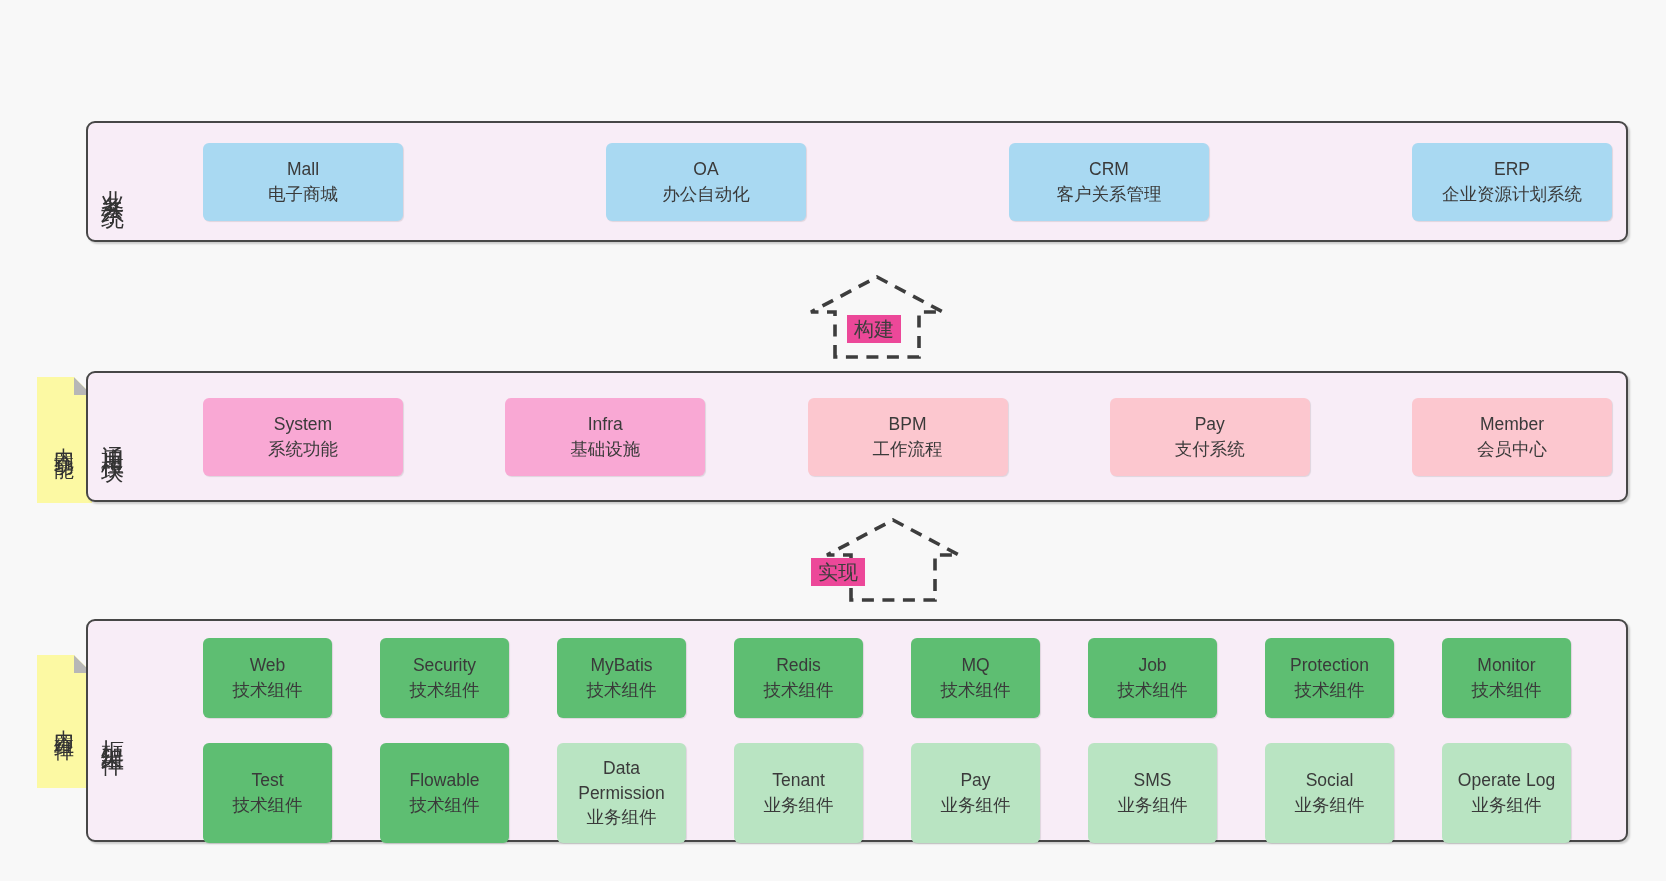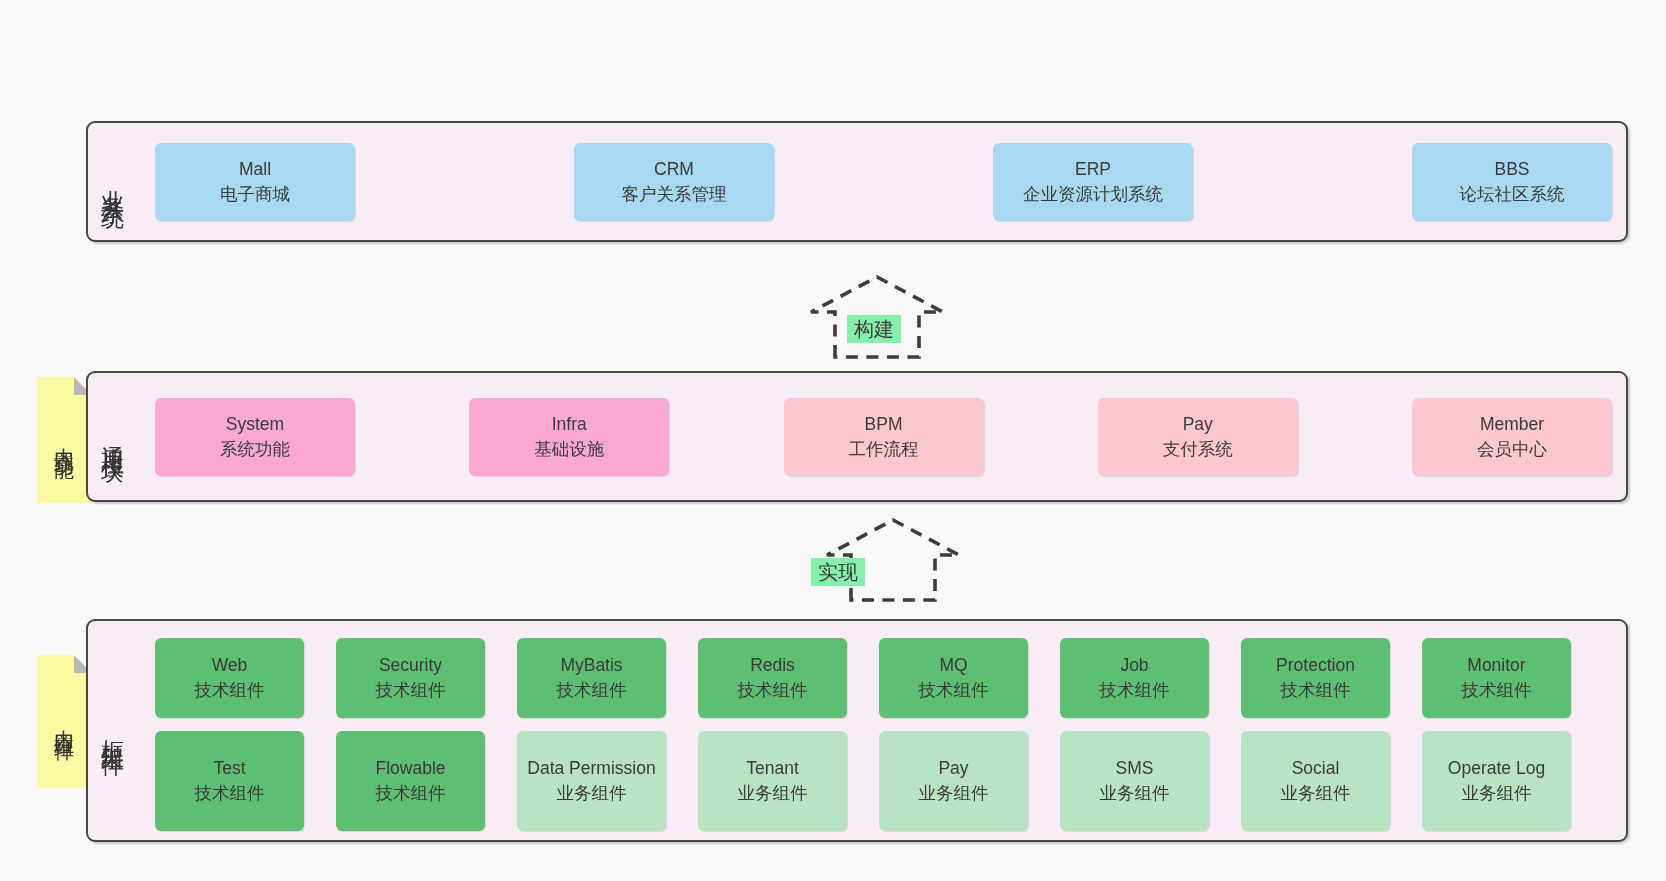--- a/index.html
+++ b/index.html
@@ -24,27 +24,28 @@
     position:absolute;left:13px;top:50%;transform:translateY(-50%);
     writing-mode:vertical-rl;text-orientation:upright;
     font-size:23px;color:#333;letter-spacing:5px;line-height:1;white-space:nowrap;
   }
 
   
   .boxrow{position:absolute;display:flex;justify-content:space-between;}
   .row-business{left:67px;right:14px;top:20px;height:78px;}
   .row-modules{left:67px;right:14px;top:25px;height:78px;}
   .row-comp1{left:67px;right:55px;top:17px;height:80px;}
-  .row-comp2{left:67px;right:55px;top:110px;height:100px;}
+  .row-comp2{left:67px;right:55px;top:122px;height:100px;}
 
   .box{
     box-sizing:border-box;border-radius:6px;padding:2px 8px;
     display:flex;flex-direction:column;justify-content:center;align-items:center;
     text-align:center;color:#3a3a3a;font-size:17.5px;line-height:1.42;
     box-shadow:1px 1px 1px rgba(0,0,0,0.10);
+    margin-left:48px;
   }
   .w6{width:200px;}
   .w8{width:149px;}
   .blue{background:#a9d9f2;}
   .red{background:#f9a8d4;}
   .pink{background:#fcc7cf;}
   .green{background:#5ebe72;}
   .green-light{background:#b9e4c2;}
 
   
@@ -64,47 +65,47 @@
     writing-mode:vertical-rl;text-orientation:upright;
     font-size:20px;color:#333;letter-spacing:4px;line-height:1;white-space:nowrap;
   }
 
   
   .arrow{position:absolute;z-index:1;}
   #arrow-build{left:805px;top:272px;}
   #arrow-impl{left:821px;top:515px;}
   .arrow path{fill:none;stroke:#3d3d3d;stroke-width:3.6;stroke-dasharray:12 8.5;}
   .arrow-label{
-    position:absolute;z-index:3;background:#86efac;color:#3d3d3d;
+    position:absolute;z-index:3;background:#ec4899;color:#3d3d3d;
     font-size:20px;padding:4px 7px;line-height:1;white-space:nowrap;
   }
   #label-build{left:847px;top:315px;}
   #label-impl{left:811px;top:558px;}
 </style>
 </head>
 <body>
 
 <div class="section" id="sec-business">
   <div class="vlabel">业务系统</div>
   <div class="boxrow row-business">
     <div class="box w6 blue">
       <div>Mall</div>
       <div>电子商城</div>
     </div>
     <div class="box w6 blue">
+      <div>OA</div>
+      <div>办公自动化</div>
+    </div>
+    <div class="box w6 blue">
       <div>CRM</div>
       <div>客户关系管理</div>
     </div>
     <div class="box w6 blue">
       <div>ERP</div>
       <div>企业资源计划系统</div>
-    </div>
-    <div class="box w6 blue">
-      <div>BBS</div>
-      <div>论坛社区系统</div>
     </div>
   </div>
 </div>
 
 <div class="arrow" id="arrow-build">
   <svg width="144" height="90">
     <path d="M 30 85 L 30 40 L 6 40 L 72 5 L 138 40 L 114 40 L 114 85 Z"></path>
   </svg>
 </div>
 <div class="arrow-label" id="label-build">构建</div>

